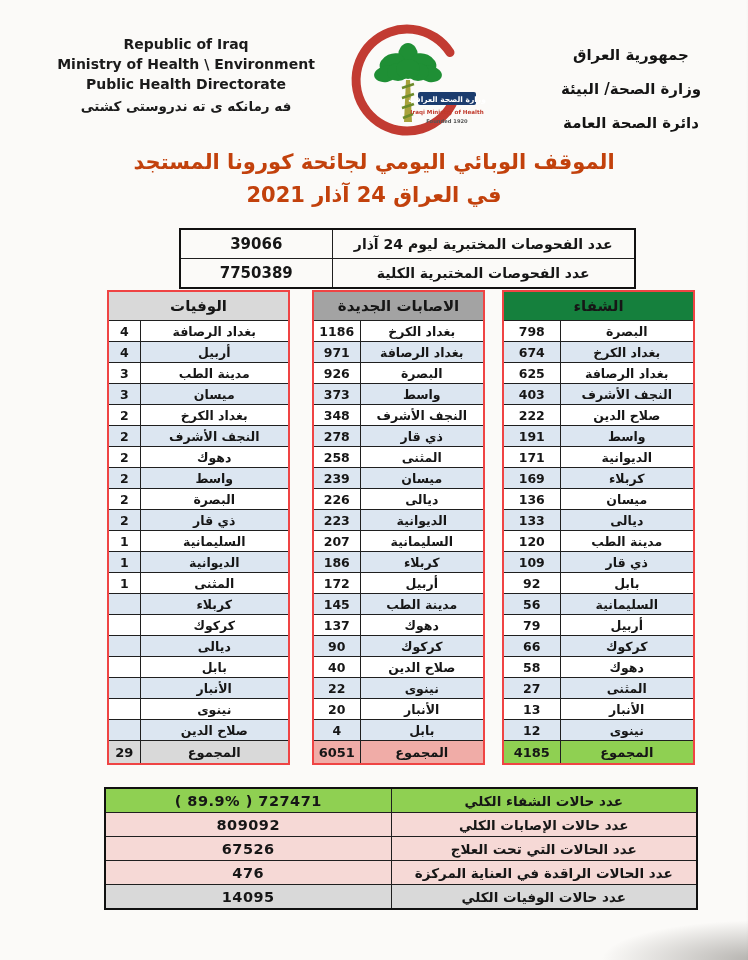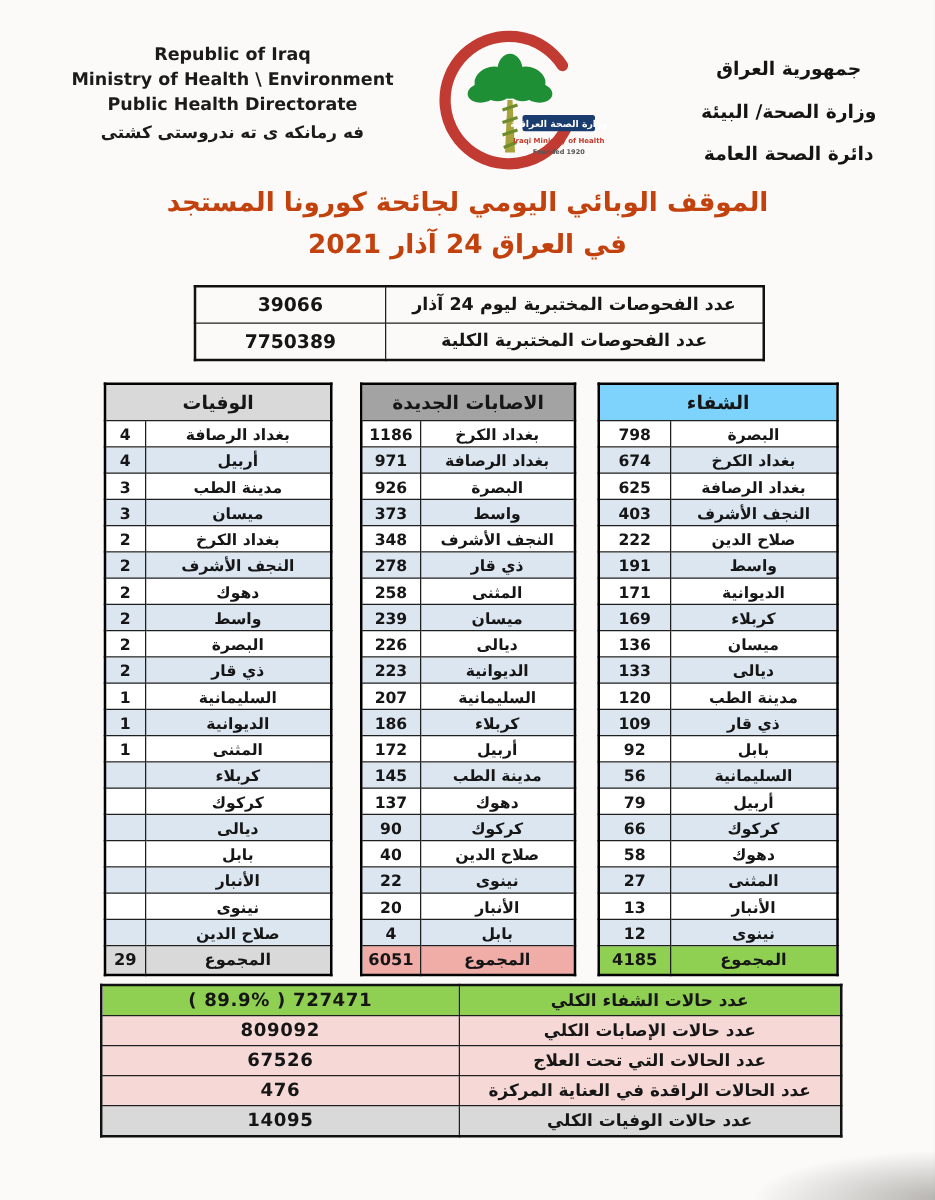--- a/index.html
+++ b/index.html
@@ -16,42 +16,42 @@
   .hdr-left .kurdish{font-size:13.5px;margin-top:2px;}
   .hdr-right{position:absolute;right:34px;top:38px;width:190px;text-align:center;font-weight:bold;
     font-size:15px;line-height:34px;color:#141414;}
   .logo-wrap{position:absolute;left:338px;top:22px;width:150px;height:118px;}
 
   
   .title{position:absolute;left:0;top:146px;width:748px;text-align:center;font-weight:bold;
     font-size:21px;line-height:33px;color:#c2410c;}
 
   
-  table{border-collapse:collapse;table-layout:fixed;}
+  table{border-collapse:collapse;table-layout:fixed;margin-left:24px;}
   td,th{border:1px solid #1f1f1f;padding:0;text-align:center;vertical-align:middle;
     overflow:hidden;white-space:nowrap;}
 
   
   .tests{position:absolute;left:155px;top:228px;width:455px;border:2px solid #111;}
   .tests td{height:28px;}
   .tests .val{font-weight:bold;font-size:15px;}
   .tests .lbl{font-weight:bold;font-size:14px;}
 
   
-  .regional{position:absolute;top:306px;border:2px solid #000000;background:#fff;}
+  .regional{position:absolute;top:290px;border:2px solid #ef4444;background:#fff;}
   .regional th{height:28px;font-size:15px;font-weight:bold;}
   .regional td{height:20px;font-size:12.5px;font-weight:bold;}
   .regional tr.stripe td{background:#dce6f1;}
   .regional tr.total td{height:22px;font-size:13px;}
   #deaths-table{left:83px;width:181px;}
   #cases-table{left:288px;width:171px;}
   #recoveries-table{left:478px;width:191px;}
   .hd-gray{background:#d9d9d9;}
   .hd-pink{background:#a3a3a3;}
-  .hd-green{background:#7dd3fc;}
+  .hd-green{background:#15803d;}
   .regional tr.total.t-gray td{background:#d9d9d9;}
   .regional tr.total.t-pink td{background:#f0aca7;}
   .regional tr.total.t-green td{background:#8fd052;}
 
   
   .summary{position:absolute;left:80px;top:787px;width:592px;border:2px solid #111;}
   .summary td{height:23px;}
   .summary .lbl{font-weight:bold;font-size:13.5px;}
   .summary .val{font-weight:bold;font-size:14.5px;letter-spacing:.5px;text-align:center;}
   .summary tr.r-green td{background:#8fd052;}

